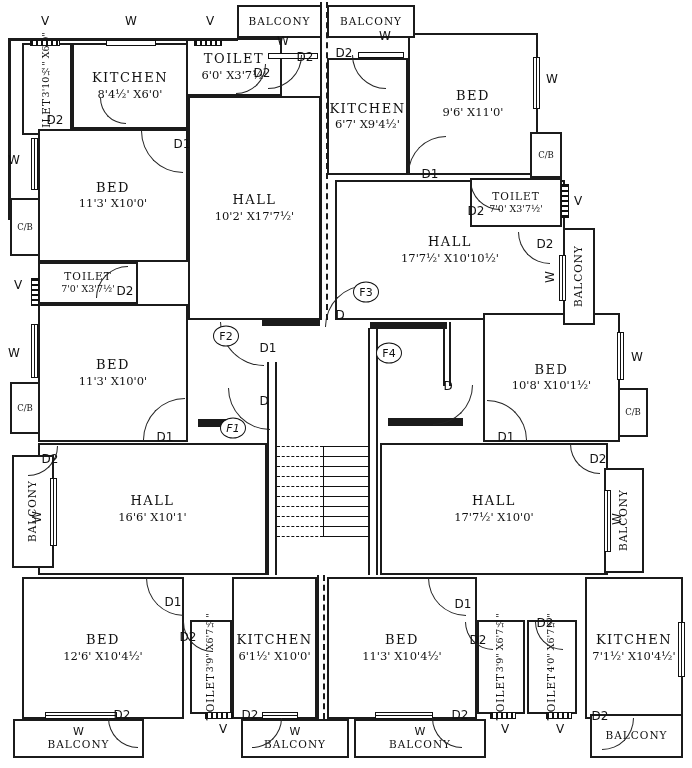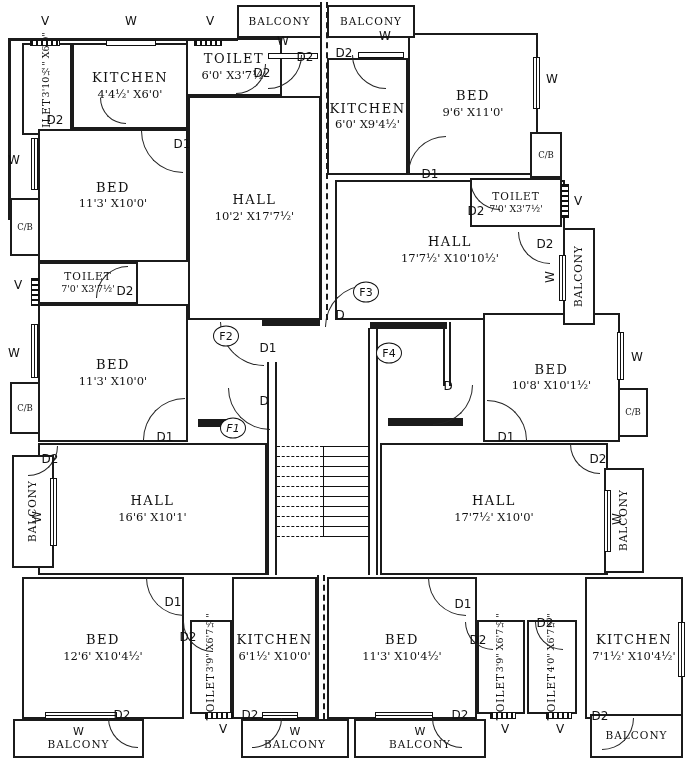--- a/index.html
+++ b/index.html
@@ -69,33 +69,33 @@
     </div>
     <div class="room sm" style="left: 22px; top: 43px; width: 50px; height: 92px;">
       <div class="rl vert">
         <div class="rname">TOILET</div>
         <div class="rdims">3'10½" X6'0"</div>
       </div>
     </div>
     <div class="room" style="left: 72px; top: 43px; width: 116px; height: 86px;">
       <div class="rl">
         <div class="rname">KITCHEN</div>
-        <div class="rdims">4'4½' X6'0'</div>
+        <div class="rdims">8'4½' X6'0'</div>
       </div>
     </div>
     <div class="room" style="left: 186px; top: 38px; width: 96px; height: 58px;">
       <div class="rl">
         <div class="rname">TOILET</div>
         <div class="rdims">6'0' X3'7½'</div>
       </div>
     </div>
     <div class="room" style="left: 327px; top: 58px; width: 81px; height: 117px;">
       <div class="rl">
         <div class="rname">KITCHEN</div>
-        <div class="rdims">6'0' X9'4½'</div>
+        <div class="rdims">6'7' X9'4½'</div>
       </div>
     </div>
     <div class="room" style="left: 408px; top: 33px; width: 130px; height: 142px;">
       <div class="rl">
         <div class="rname">BED</div>
         <div class="rdims">9'6' X11'0'</div>
       </div>
     </div>
     <div class="room sm" style="left: 470px; top: 178px; width: 92px; height: 49px;">
       <div class="rl">

